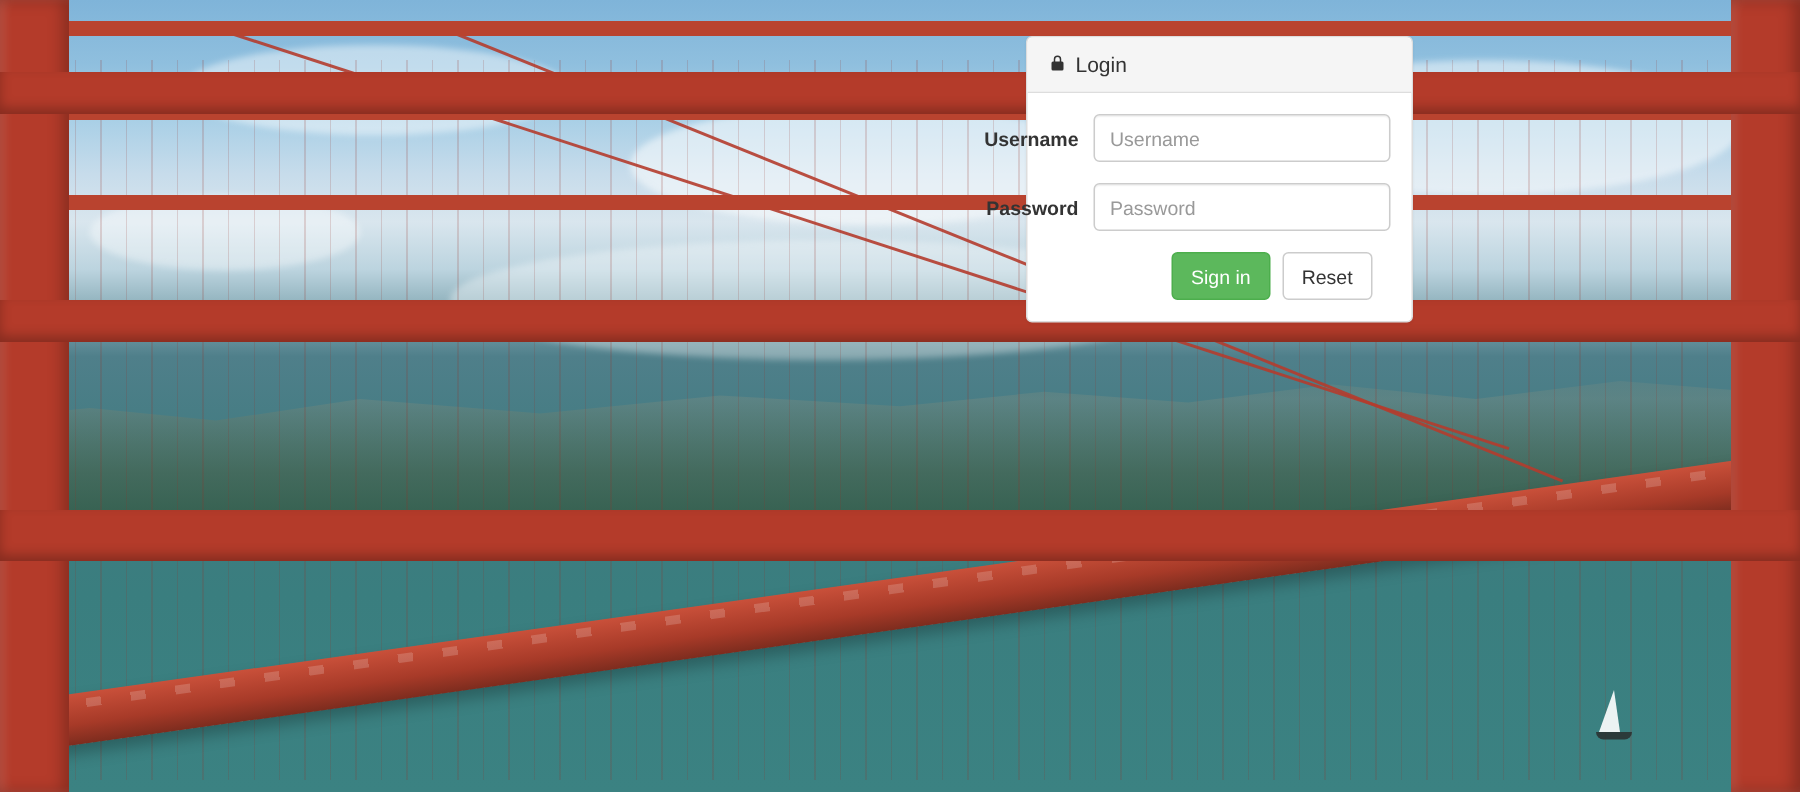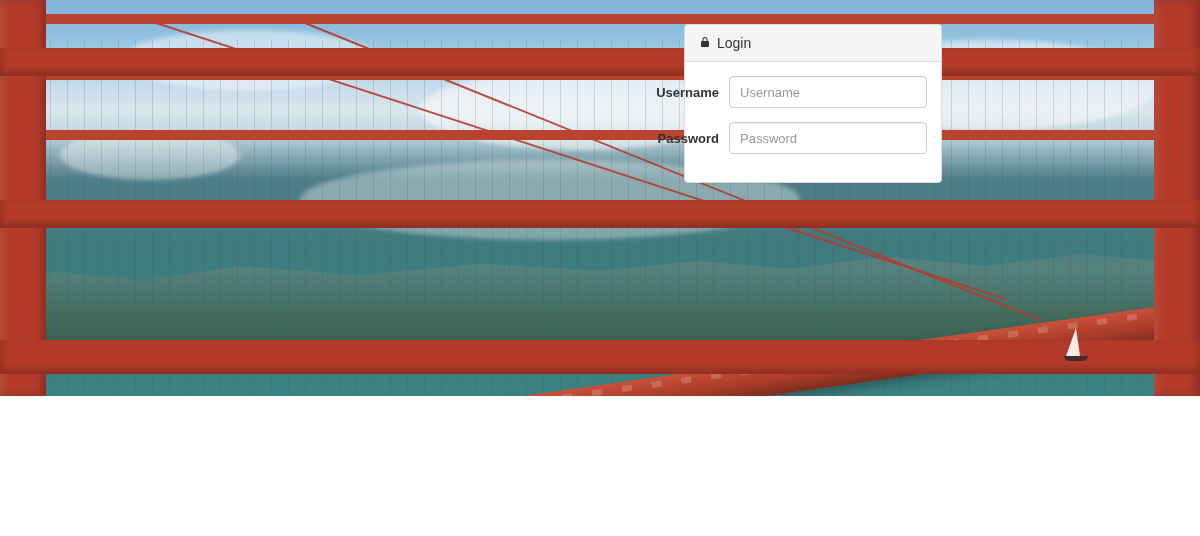--- a/index.html
+++ b/index.html
@@ -1,20 +1,20 @@
 <!DOCTYPE html>
 <html><head>
   <meta charset="utf-8">
   <style>
     * { box-sizing: border-box; margin: 0; padding: 0; }
     html, body { width: 100%; height: 100%; font-family: "Helvetica Neue", Helvetica, Arial, sans-serif; }
     .bg {
       position: relative;
       width: 1200px;
-      height: 396px;
+      height: 528px;
       overflow: hidden;
       background:
         linear-gradient(180deg,
           #7fb4d9 0%,
           #8fbfde 8%,
           #a8cfe6 15%,
           #c7dceb 22%,
           #d9e6ee 28%,
           #bcd4df 34%,
           #4f7f8a 45%,
@@ -223,16 +223,20 @@
     </div>
     <div class="login-body">
       <div class="form-row">
         <label>Username</label>
         <input type="text" placeholder="Username" style="">
       </div>
       <div class="form-row">
         <label>Password</label>
         <input type="password" placeholder="Password" style="">
       </div>
+      <div class="btn-row">
+        <button class="btn btn-success">Sign in</button>
+        <button class="btn btn-default">Reset</button>
+      </div>
     </div>
   </div>
 
 </div>
 
 </body></html>

